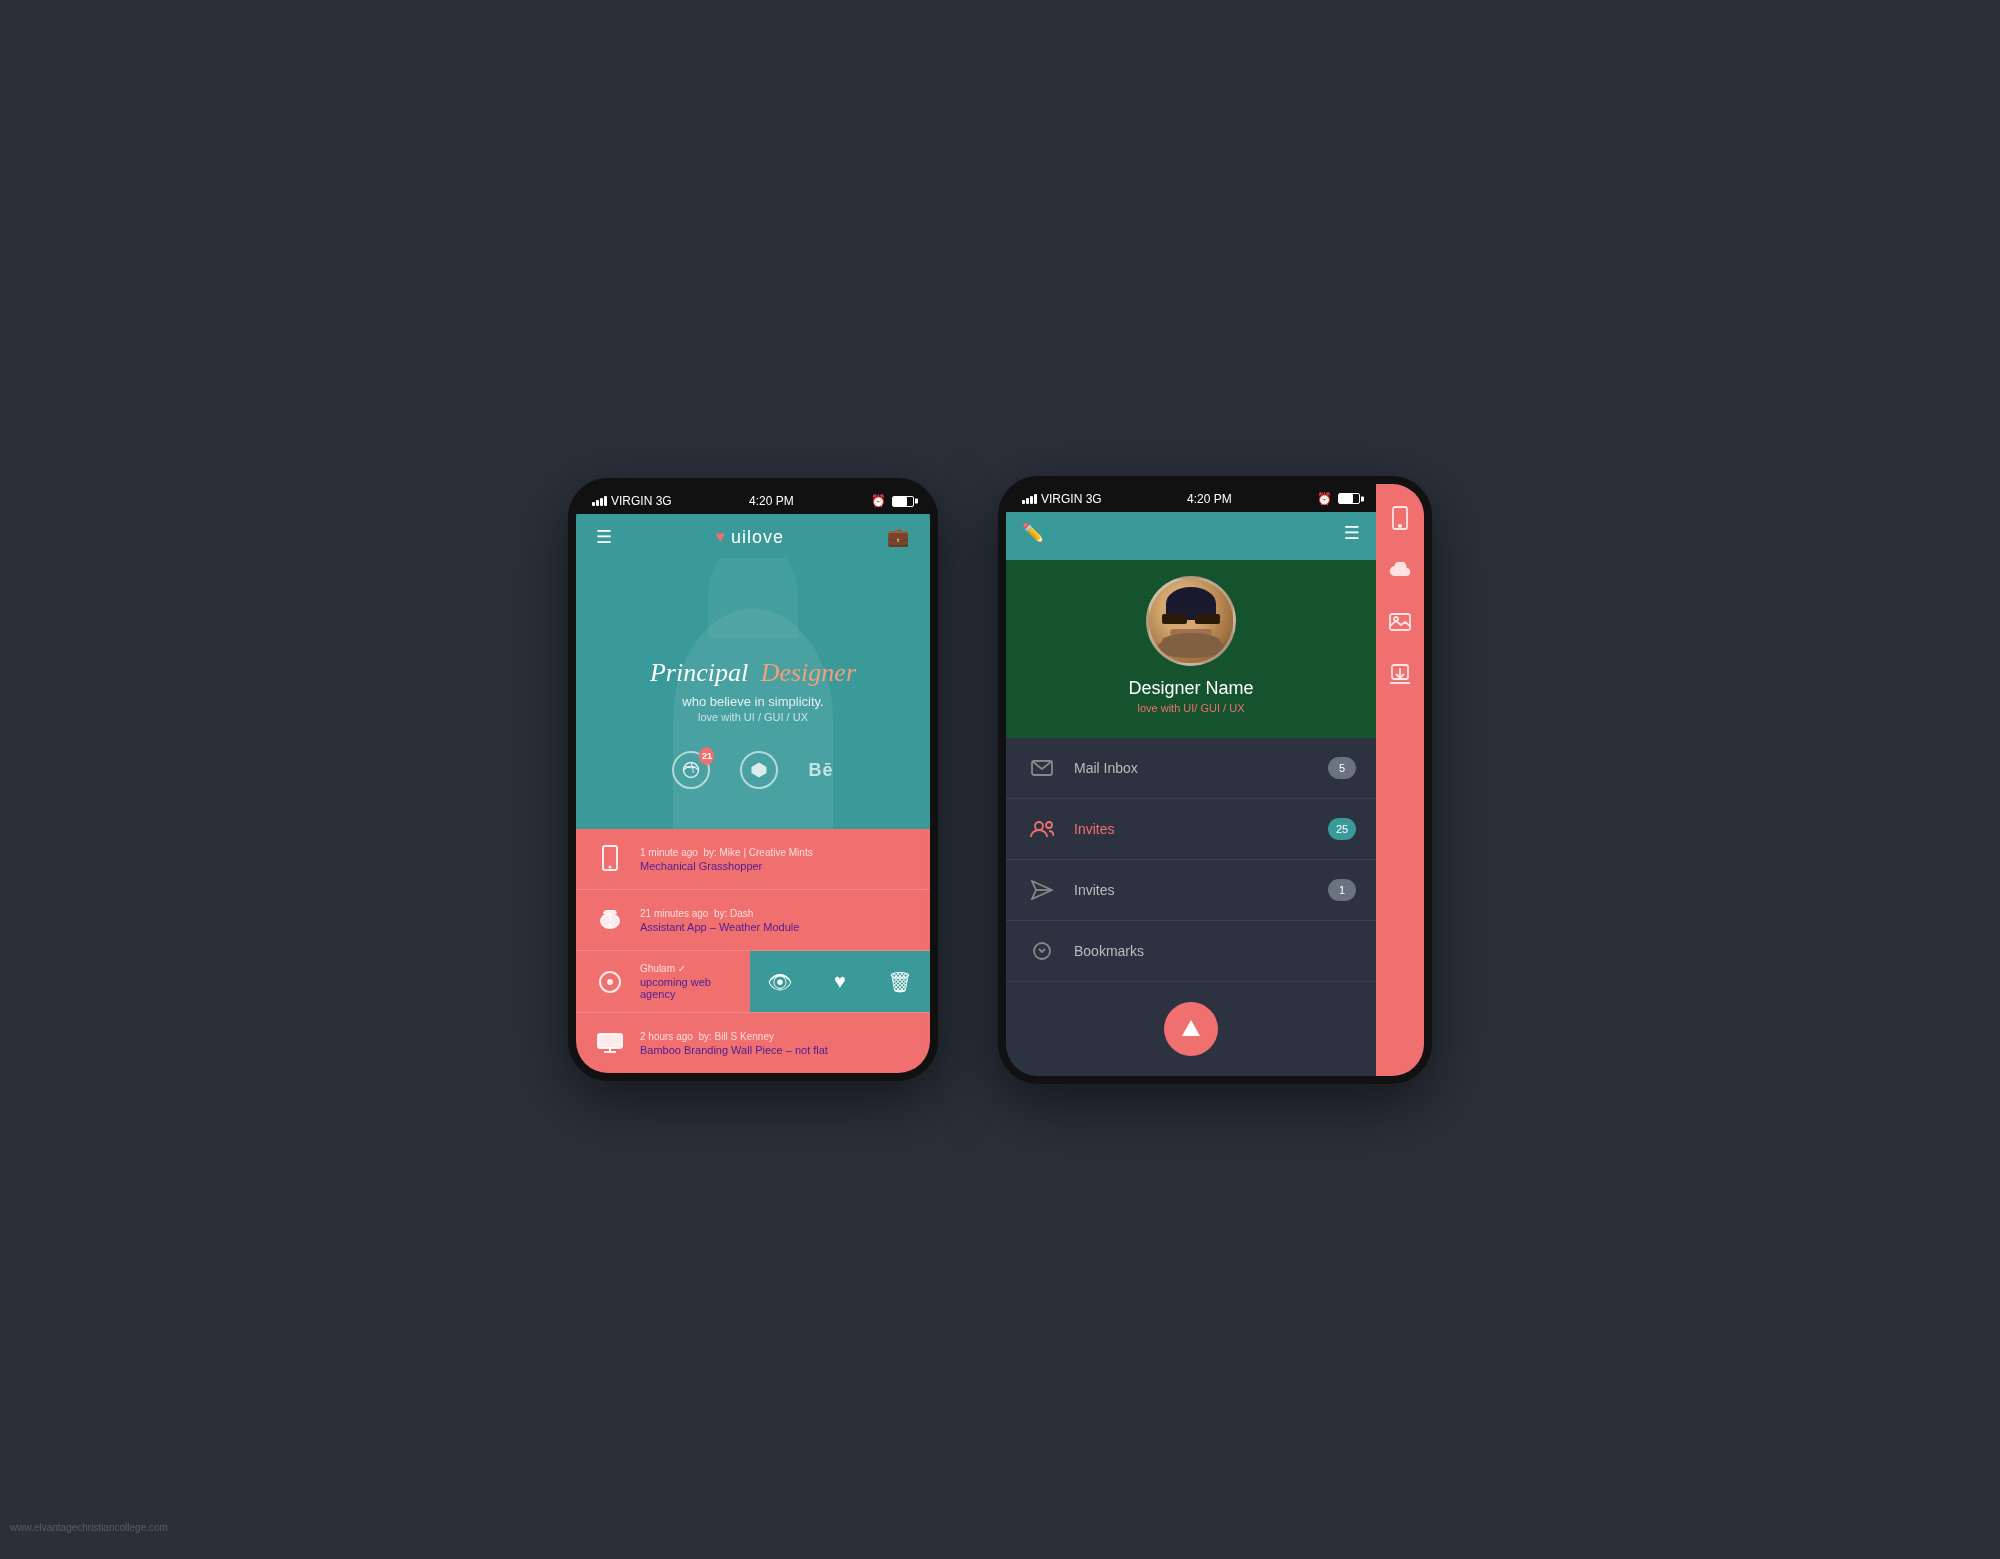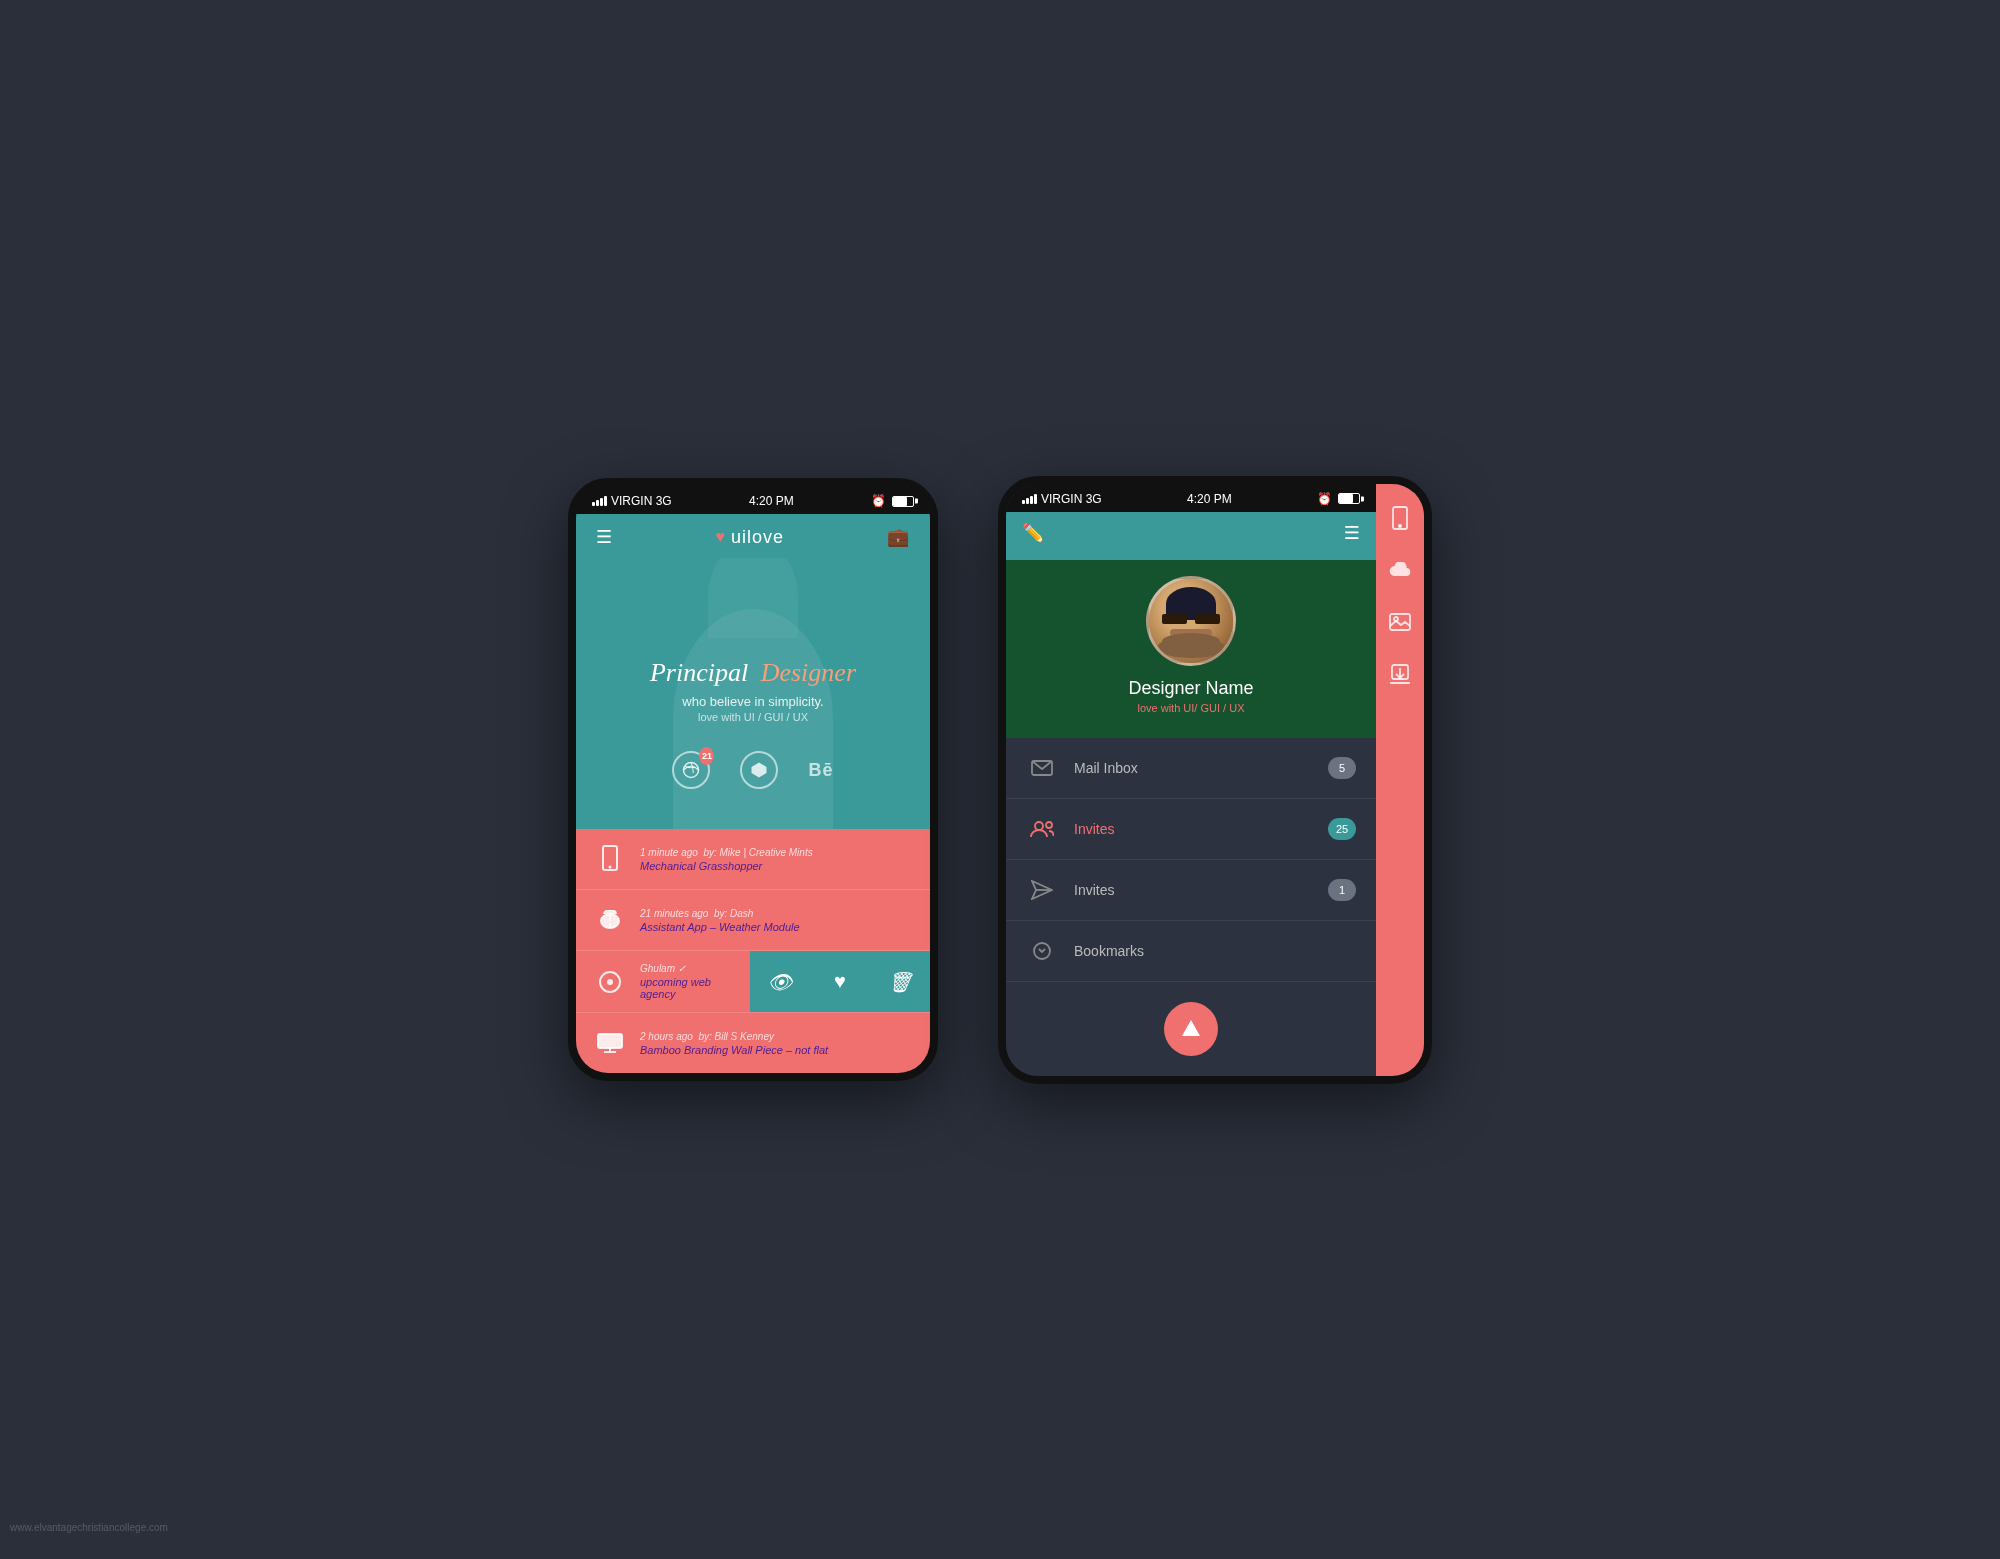--- a/index.html
+++ b/index.html
@@ -195,21 +195,20 @@
     .feed-list {
       background: #f07070;
     }
     .feed-item {
       display: flex;
       align-items: center;
       padding: 12px 16px;
       border-bottom: 1px solid rgba(255,255,255,0.15);
       cursor: pointer;
       position: relative;
-      font-style: italic;
     }
     .feed-item-icon {
       width: 36px;
       height: 36px;
       display: flex; align-items: center; justify-content: center;
       margin-right: 12px;
       flex-shrink: 0;
     }
     .feed-item-icon svg { fill: rgba(255,255,255,0.85); }
     .feed-item-text { flex: 1; }

